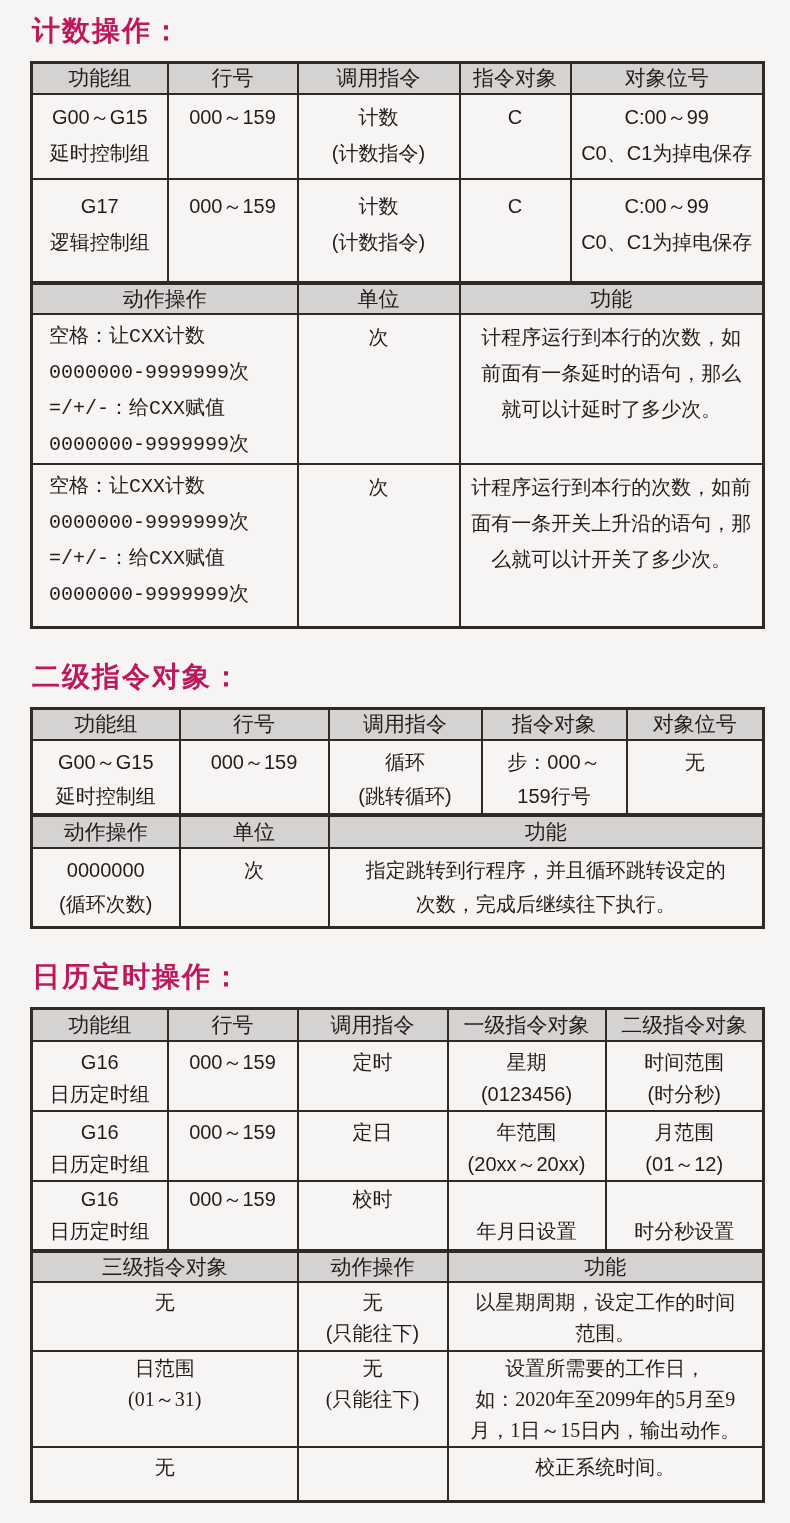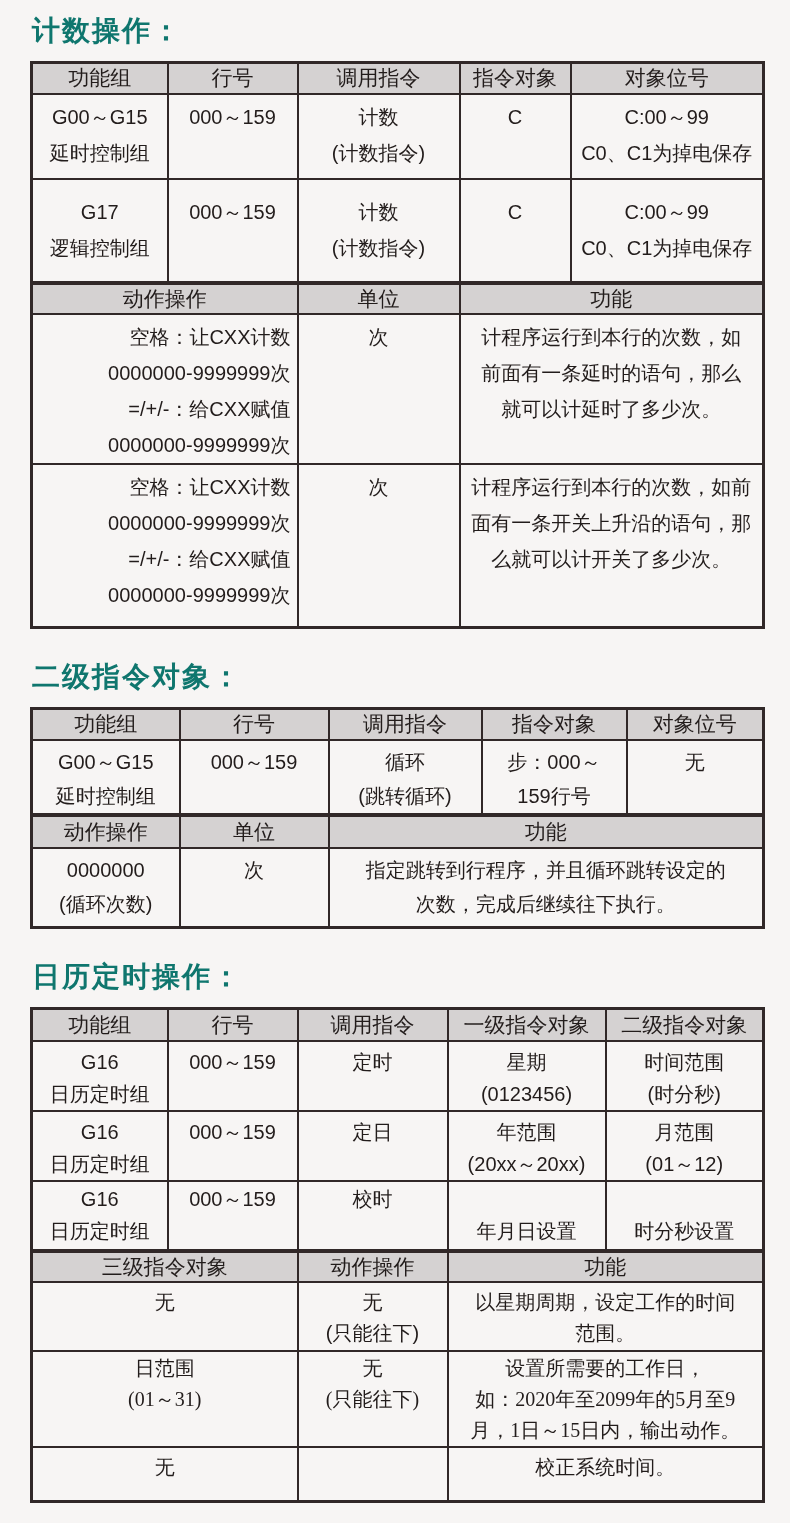--- a/index.html
+++ b/index.html
@@ -6,21 +6,21 @@
   body{
     width:790px;height:1523px;
     background:#f7f5f4;
     font-family:"Liberation Sans",sans-serif;
     color:#221c1b;
   }
   .page{padding:14px 0 0 30px;}
   .title{
     font-weight:700;
     font-size:28px;
-    color:#0f766e;
+    color:#be185d;
     letter-spacing:2px;
     margin:0 0 13px 2px;
     line-height:34px;
   }
   .title.gap{margin-top:31px;}
   table.grid{
     border-collapse:collapse;
     table-layout:fixed;
     width:732px;
     border:3px solid #312828;
@@ -43,22 +43,22 @@
   .t3 tr.s2 td{line-height:31px;}
   .grid tr.hdr td{
     background:#d5d2d2;
     vertical-align:middle;
     font-size:21px;
     line-height:24px;
     padding:2px 4px;
     text-align:center;
   }
   tr.sep td{border-top:4px solid #312828;}
-  td.tleft{text-align:right;padding-left:16px;}
-  tr.pt14 td{padding-top:14px;}
+  td.tleft{text-align:left;padding-left:16px;font-family:Liberation Mono, monospace;}
+  tr.pt14 td{padding-top:8px;}
   tr.tight td{padding-top:1px;}
   
   tr.rh30 td{height:30px;} tr.rh31 td{height:31px;} tr.rh32 td{height:32px;}
   tr.rh33 td{height:33px;} tr.rh55 td{height:55px;} tr.rh68 td{height:68px;}
   tr.rh69 td{height:69px;} tr.rh70 td{height:70px;} tr.rh72 td{height:72px;}
   tr.rh80 td{height:80px;} tr.rh85 td{height:85px;} tr.rh95 td{height:95px;font-family:Liberation Serif, serif;}
   tr.rh104 td{height:104px;} tr.rh148 td{height:148px;} tr.rh164 td{height:164px;}
 </style>
 </head>
 <body>

